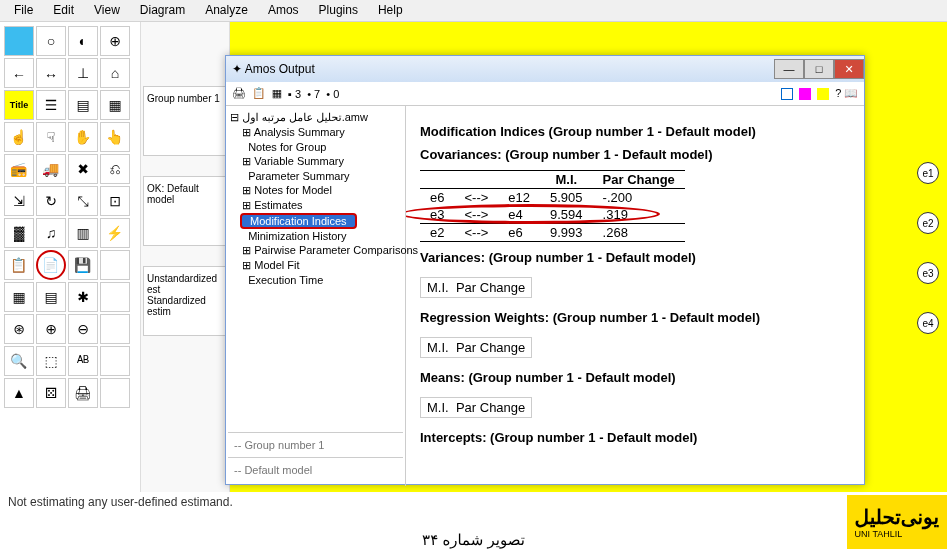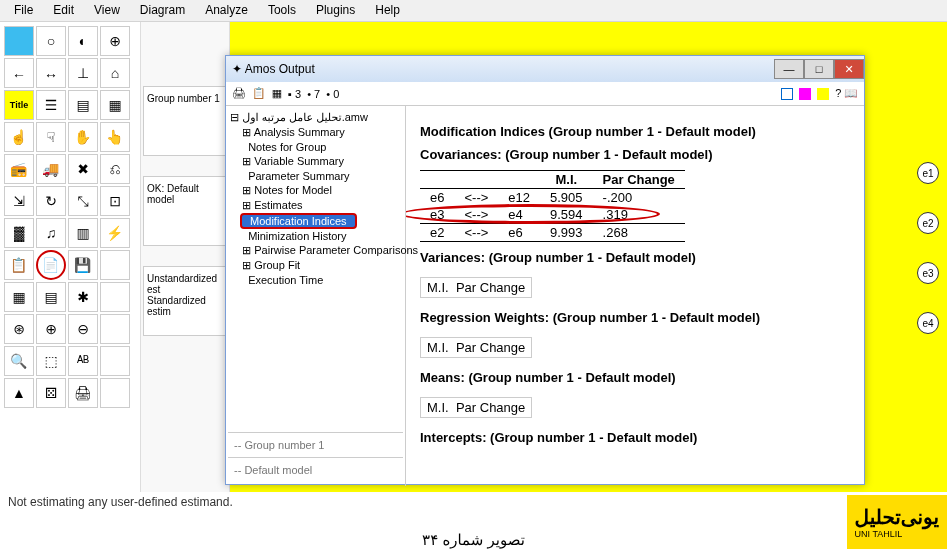--- a/index.html
+++ b/index.html
@@ -43,21 +43,21 @@
 </style>
 </head>
 <body>
 
 <div class="menubar">
   <span>File</span>
   <span>Edit</span>
   <span>View</span>
   <span>Diagram</span>
   <span>Analyze</span>
-  <span>Tools</span>
+  <span>Amos</span>
   <span>Plugins</span>
   <span>Help</span>
 </div>
 
 <div class="main">
   <div class="tools">
     <div class="tool rect"></div>
     <div class="tool">○</div>
     <div class="tool">◐</div>
     <div class="tool">⊕</div>
@@ -150,21 +150,21 @@
         <div class="tn" style="padding-left:2px">⊟ <span>تحلیل عامل مرتبه اول.amw</span></div>
         <div class="tn">⊞ <span>Analysis Summary</span></div>
         <div class="tn">&nbsp;&nbsp;<span>Notes for Group</span></div>
         <div class="tn">⊞ <span>Variable Summary</span></div>
         <div class="tn">&nbsp;&nbsp;<span>Parameter Summary</span></div>
         <div class="tn">⊞ <span>Notes for Model</span></div>
         <div class="tn">⊞ <span>Estimates</span></div>
         <div class="tn hl"><span>Modification Indices</span></div>
         <div class="tn">&nbsp;&nbsp;<span>Minimization History</span></div>
         <div class="tn">⊞ <span>Pairwise Parameter Comparisons</span></div>
-        <div class="tn">⊞ <span>Group Fit</span></div>
+        <div class="tn">⊞ <span>Model Fit</span></div>
         <div class="tn">&nbsp;&nbsp;<span>Execution Time</span></div>
       </div>
       <div class="ow-sub"><span>-- Group number 1</span></div>
       <div class="ow-sub"><span>-- Default model</span></div>
     </div>
     <div class="ow-content" style="position:relative">
       <h4>Modification Indices (Group number 1 - Default model)</h4>
       <h4>Covariances: (Group number 1 - Default model)</h4>
       <table class="cov">
         <tbody>

